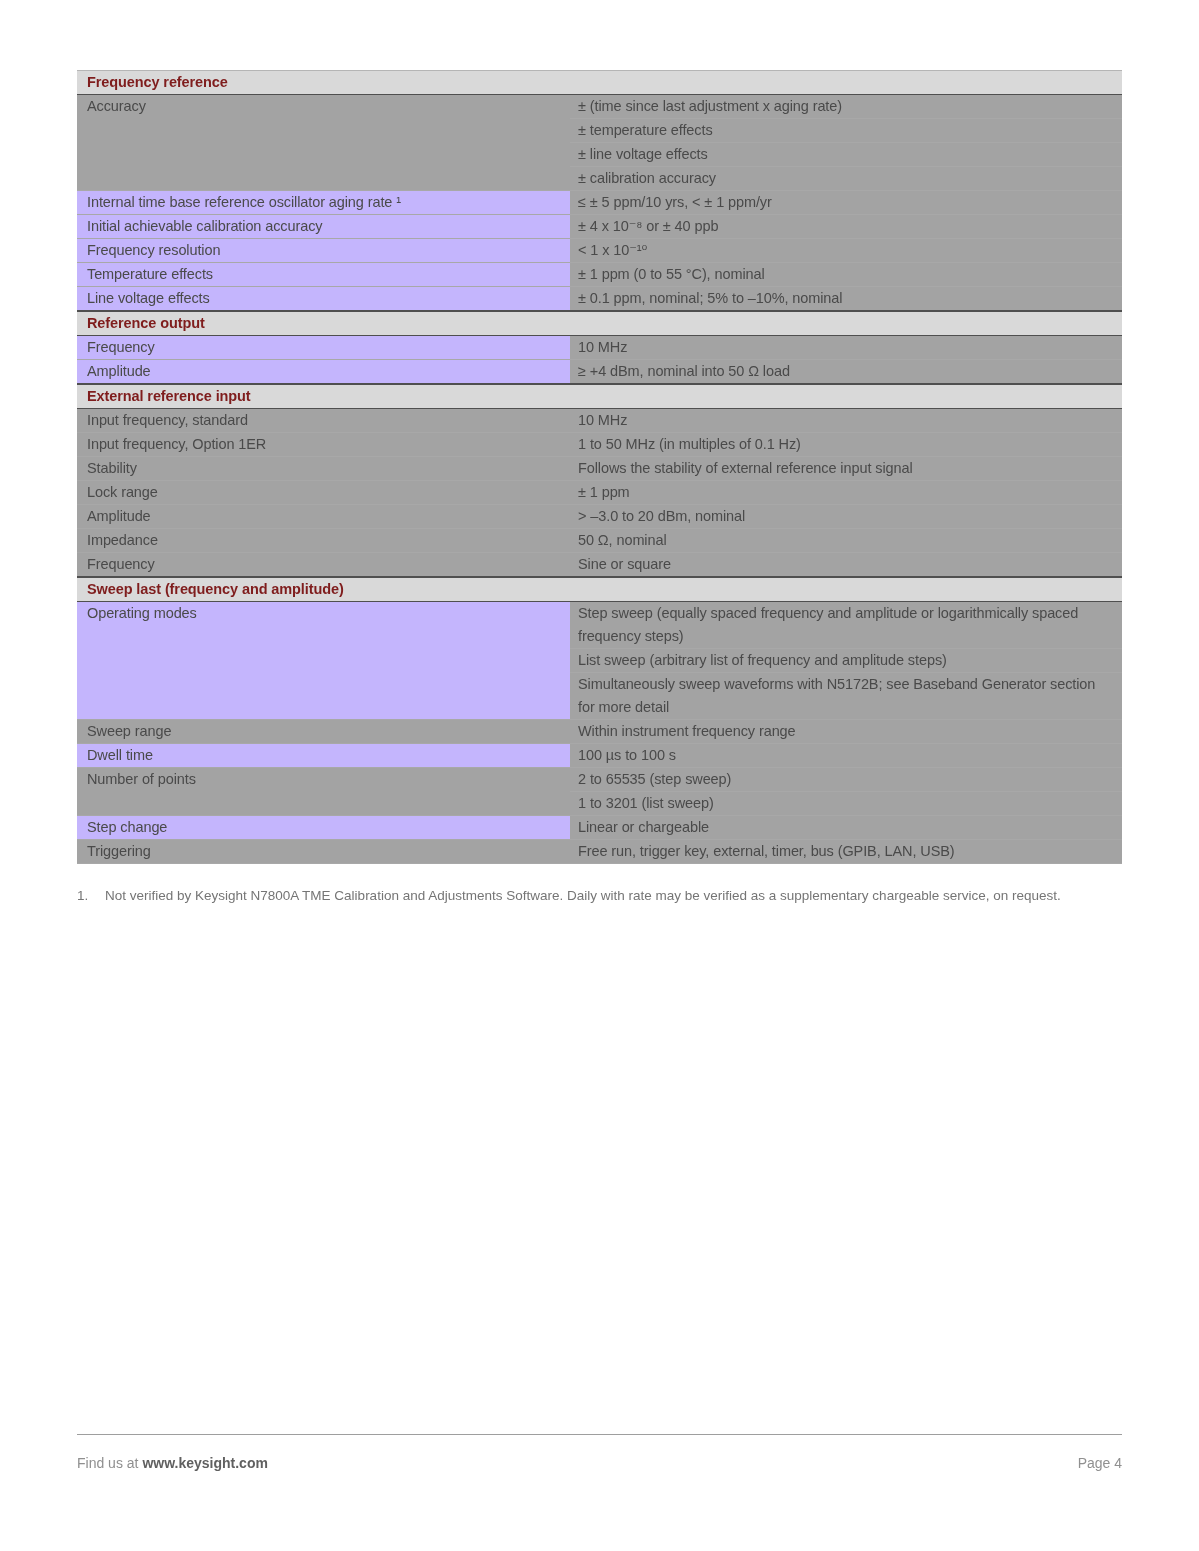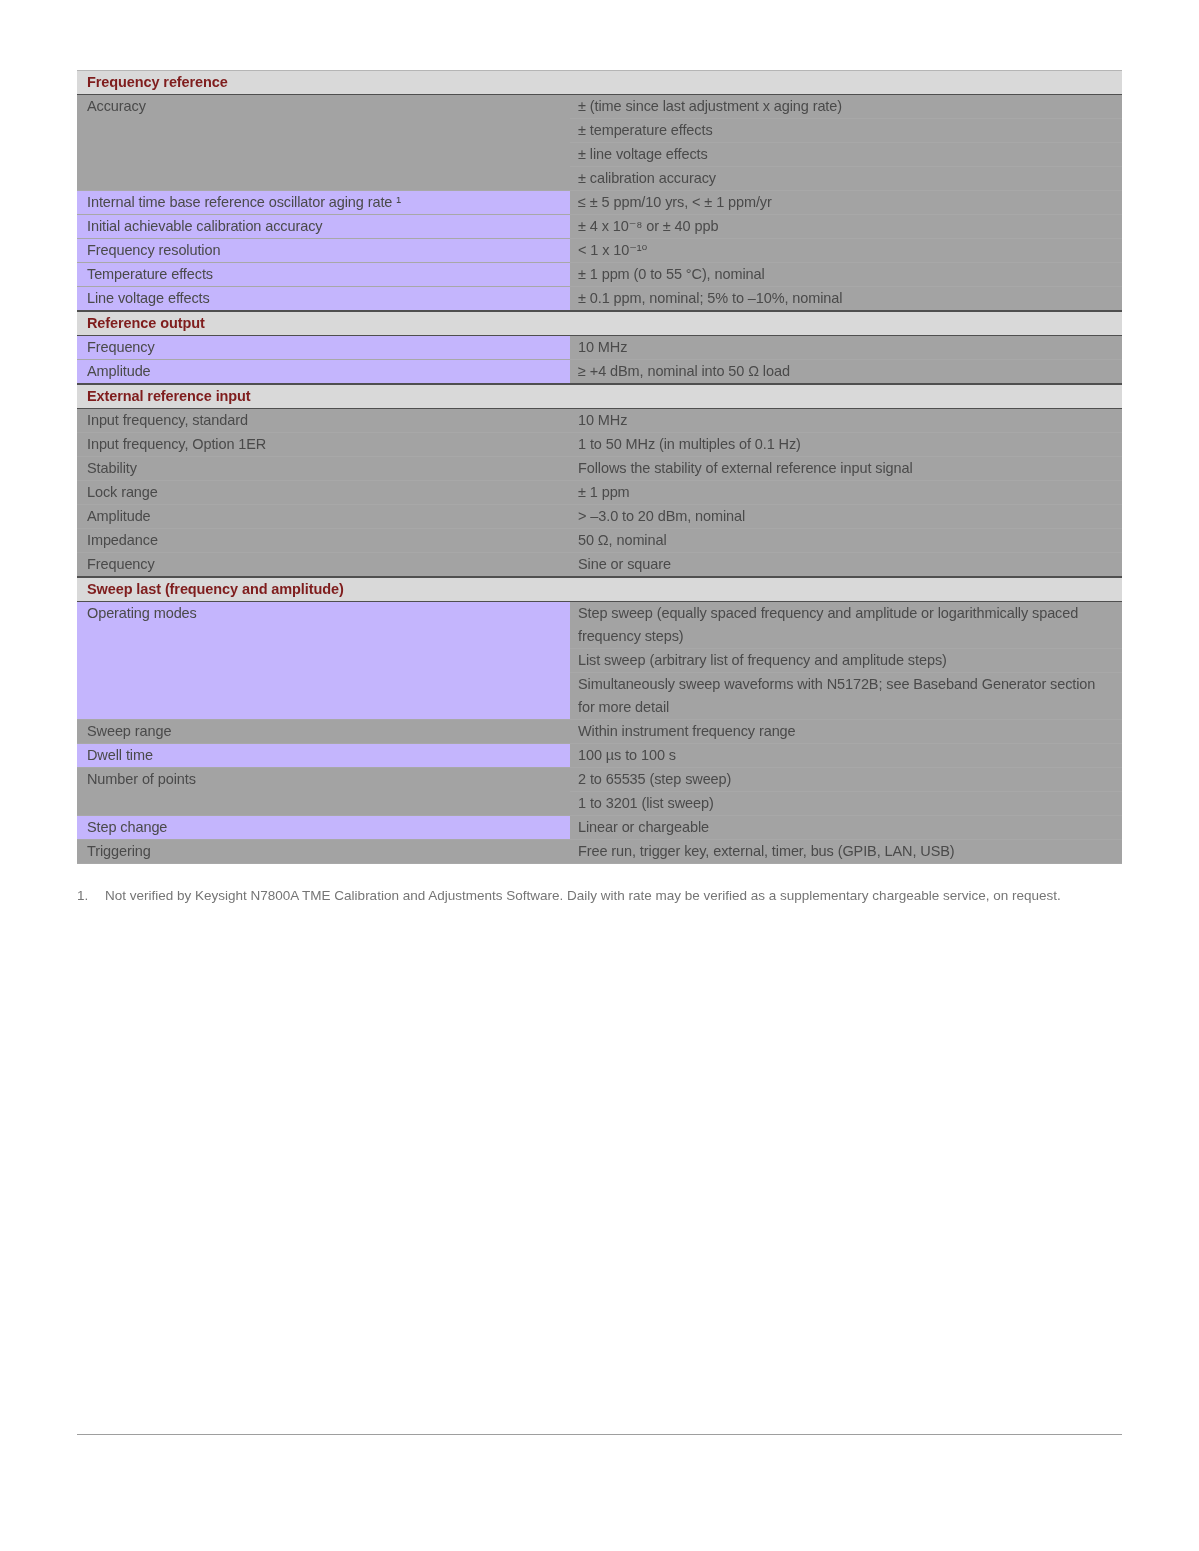--- a/index.html
+++ b/index.html
@@ -195,14 +195,18 @@
       </tbody>
   </table>
 
   <div class="footnote">
     <div class="fn-num">1.</div>
     <div class="fn-text">Not verified by Keysight N7800A TME Calibration and Adjustments Software. Daily with rate may be verified as a supplementary chargeable service, on request.</div>
   </div>
 
   <div class="footer-rule"></div>
 
+  <div class="footer">
+    <div><span>Find us at </span><span class="site">www.keysight.com</span></div>
+    <div class="page-num">Page 4</div>
+  </div>
 
 </div>
 
 </body></html>

